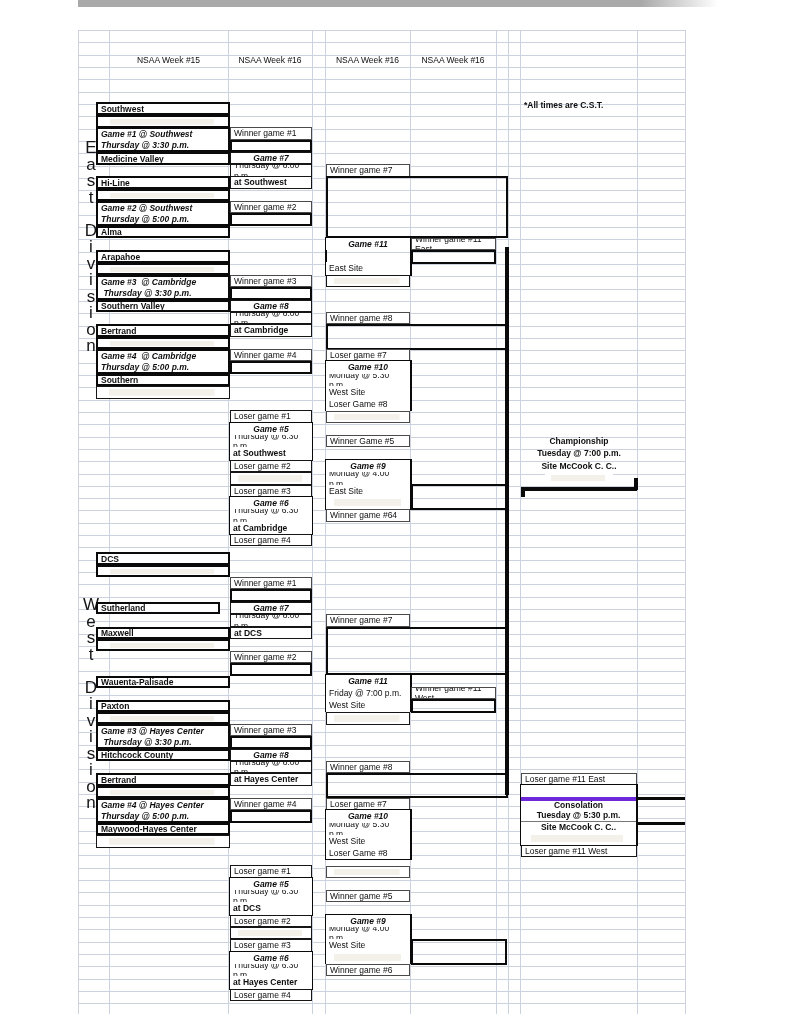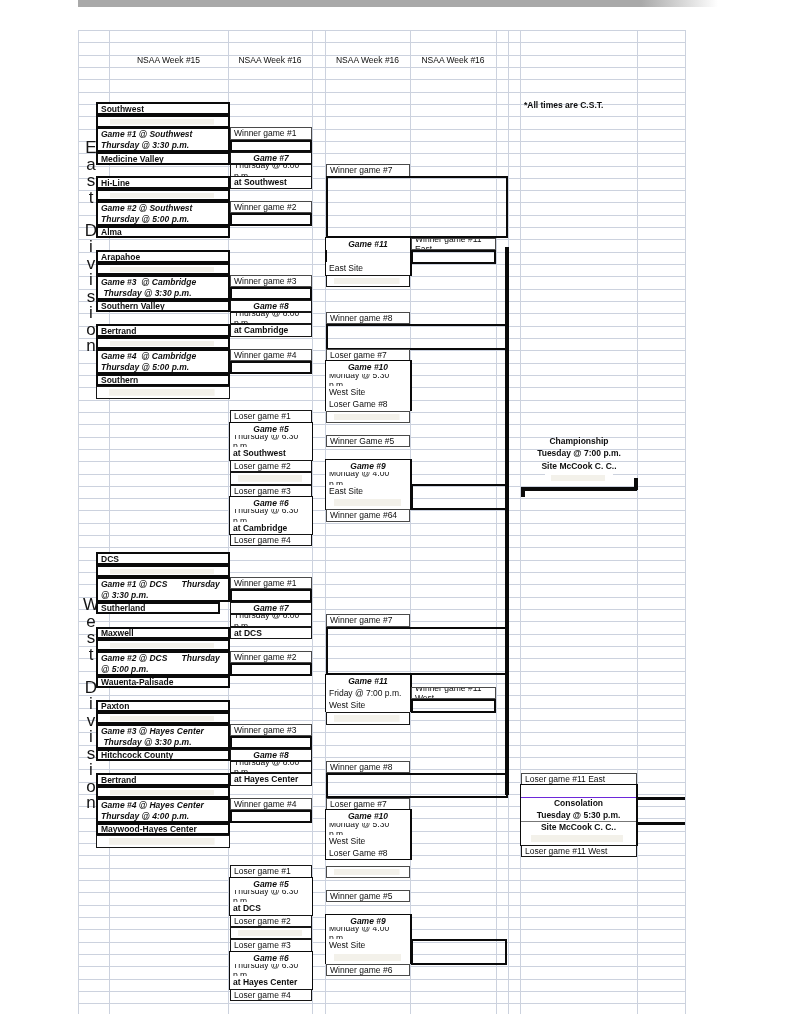--- a/index.html
+++ b/index.html
@@ -160,33 +160,29 @@
   <div class="cell clear bold ctr" style="left:521px;top:460px;width:116px;height:12px">Site McCook C. C..</div>
   <div class="cell blur" style="left:545px;top:473px;width:68px;height:10px"></div>
   <div class="line" style="left:521px;top:487px;width:116px;height:3.5px"></div>
   <div class="line" style="left:521px;top:487px;width:3.5px;height:10px"></div>
   <div class="line" style="left:634px;top:478px;width:3.5px;height:12px"></div>
 
   <div class="line" style="left:505px;top:247px;width:3.5px;height:548px"></div>
 
   <div class="cell bB bold" style="left:96px;top:552px;width:134px;height:13px">DCS</div>
   <div class="cell bB blur" style="left:96px;top:565px;width:134px;height:12px"></div>
-  <div class="cell bB bi" style="left:96px;top:577px;width:134px;height:25px">Game #1 @ DCS      Thursday
-@ 3:30 p.m.</div>
   <div class="cell bB bold" style="left:96px;top:602px;width:124px;height:12px">Sutherland</div>
   <div class="cell bT" style="left:230px;top:577px;width:82px;height:12px">Winner game #1</div>
   <div class="cell bB" style="left:230px;top:589px;width:82px;height:13px"></div>
   <div class="cell bM bi ctr" style="left:230px;top:602px;width:82px;height:12px">Game #7</div>
   <div class="cell bM" style="left:230px;top:614px;width:82px;height:13px">Thursday @ 8:00 p.m.</div>
   <div class="cell bM bold" style="left:230px;top:627px;width:82px;height:12px">at DCS</div>
   <div class="cell bT" style="left:326px;top:614px;width:84px;height:13px">Winner game #7</div>
   <div class="cell bB bold" style="left:96px;top:627px;width:134px;height:12px">Maxwell</div>
   <div class="cell bB blur" style="left:96px;top:639px;width:134px;height:12px"></div>
-  <div class="cell bB bi" style="left:96px;top:651px;width:134px;height:25px">Game #2 @ DCS      Thursday
-@ 5:00 p.m.</div>
   <div class="cell bB bold" style="left:96px;top:676px;width:134px;height:12px">Wauenta-Palisade</div>
   <div class="cell bT" style="left:230px;top:651px;width:82px;height:12px">Winner game #2</div>
   <div class="cell bB" style="left:230px;top:663px;width:82px;height:13px"></div>
   <div class="rect" style="left:326px;top:627px;width:182px;height:48px"></div>
 
   <div class="rect" style="left:325px;top:674px;width:87px;height:38px"></div>
   <div class="cell bi ctr" style="left:326px;top:675px;width:84px;height:12px">Game #11</div>
   <div class="cell" style="left:326px;top:687px;width:84px;height:12px">Friday @ 7:00 p.m.</div>
   <div class="cell" style="left:326px;top:699px;width:84px;height:13px">West Site</div>
   <div class="cell bT" style="left:411px;top:687px;width:85px;height:12px">Winner game #11 West</div>
@@ -201,21 +197,21 @@
   <div class="cell bM blur" style="left:326px;top:712px;width:84px;height:13px"></div>
   <div class="cell bB" style="left:230px;top:736px;width:82px;height:13px"></div>
   <div class="cell bM bi ctr" style="left:230px;top:749px;width:82px;height:12px">Game #8</div>
   <div class="cell bM" style="left:230px;top:761px;width:82px;height:12px">Thursday @ 8:00 p.m.</div>
   <div class="cell bM bold" style="left:230px;top:773px;width:82px;height:13px">at Hayes Center</div>
   <div class="cell bT" style="left:326px;top:761px;width:84px;height:12px">Winner game #8</div>
   <div class="rect" style="left:326px;top:773px;width:182px;height:25px"></div>
   <div class="cell bB bold" style="left:96px;top:773px;width:134px;height:13px">Bertrand</div>
   <div class="cell bB blur" style="left:96px;top:786px;width:134px;height:12px"></div>
   <div class="cell bB bi" style="left:96px;top:798px;width:134px;height:25px">Game #4 @ Hayes Center
-Thursday @ 4:00 p.m.</div>
+Thursday @ 5:00 p.m.</div>
   <div class="cell bB bold" style="left:96px;top:823px;width:134px;height:12px">Maywood-Hayes Center</div>
   <div class="cell bM blur" style="left:96px;top:835px;width:134px;height:13px"></div>
   <div class="cell bT" style="left:230px;top:798px;width:82px;height:12px">Winner game #4</div>
   <div class="cell bB" style="left:230px;top:810px;width:82px;height:13px"></div>
   <div class="cell bT" style="left:326px;top:798px;width:84px;height:12px">Loser game #7</div>
   <div class="rect" style="left:325px;top:809px;width:87px;height:51px"></div>
   <div class="cell bi ctr" style="left:326px;top:810px;width:84px;height:13px">Game #10</div>
   <div class="cell" style="left:326px;top:823px;width:84px;height:12px">Monday @ 5:30 p.m.</div>
   <div class="cell" style="left:326px;top:835px;width:84px;height:12px">West Site</div>
   <div class="cell" style="left:326px;top:847px;width:84px;height:12px">Loser Game #8</div>
@@ -239,21 +235,21 @@
   <div class="cell bi ctr" style="left:230px;top:952px;width:82px;height:12px">Game #6</div>
   <div class="cell" style="left:230px;top:964px;width:82px;height:12px">Thursday @ 6:30 p.m.</div>
   <div class="cell bold" style="left:230px;top:976px;width:82px;height:13px">at Hayes Center</div>
   <div class="cell bM" style="left:230px;top:989px;width:82px;height:12px">Loser game #4</div>
   <div class="cell bT" style="left:326px;top:964px;width:84px;height:12px">Winner game #6</div>
   <div class="rect" style="left:411px;top:939px;width:96px;height:26px"></div>
 
   <div class="cell bT" style="left:521px;top:773px;width:116px;height:12px">Loser game #11 East</div>
   <div class="rect" style="left:520px;top:784px;width:118px;height:62px"></div>
   <div class="cell" style="left:521px;top:785px;width:115px;height:12px"></div>
-  <div class="cell bold ctr" style="left:521px;top:797px;width:115px;height:12px;border-top:1px solid #6d28d9">Consolation</div>
+  <div class="cell bold ctr" style="left:521px;top:797px;width:115px;height:12px;border-top:4px solid #6d28d9">Consolation</div>
   <div class="cell bold ctr" style="left:521px;top:809px;width:115px;height:12px">Tuesday @ 5:30 p.m.</div>
   <div class="cell bold ctr" style="left:521px;top:821px;width:115px;height:12px;border-top:1px solid #777">Site McCook C. C..</div>
   <div class="cell blur" style="left:521px;top:833px;width:115px;height:12px"></div>
   <div class="cell bM" style="left:521px;top:845px;width:116px;height:12px">Loser game #11 West</div>
   <div class="line" style="left:637px;top:797px;width:48px;height:3px"></div>
   <div class="line" style="left:637px;top:822px;width:48px;height:3px"></div>
 
 </div>
 
 </body></html>

